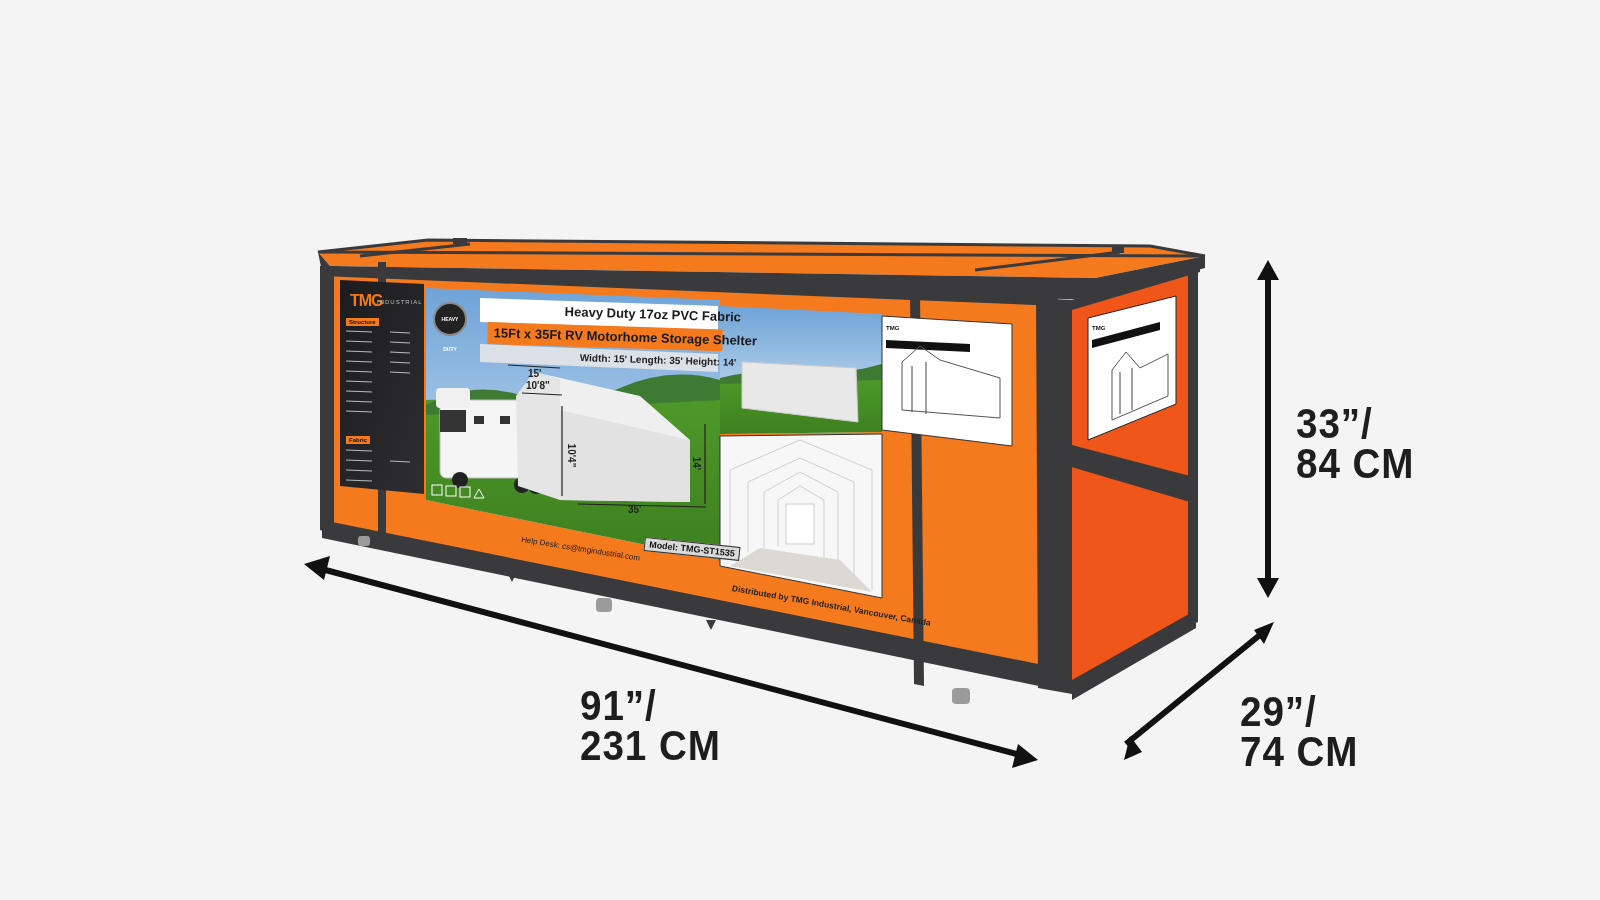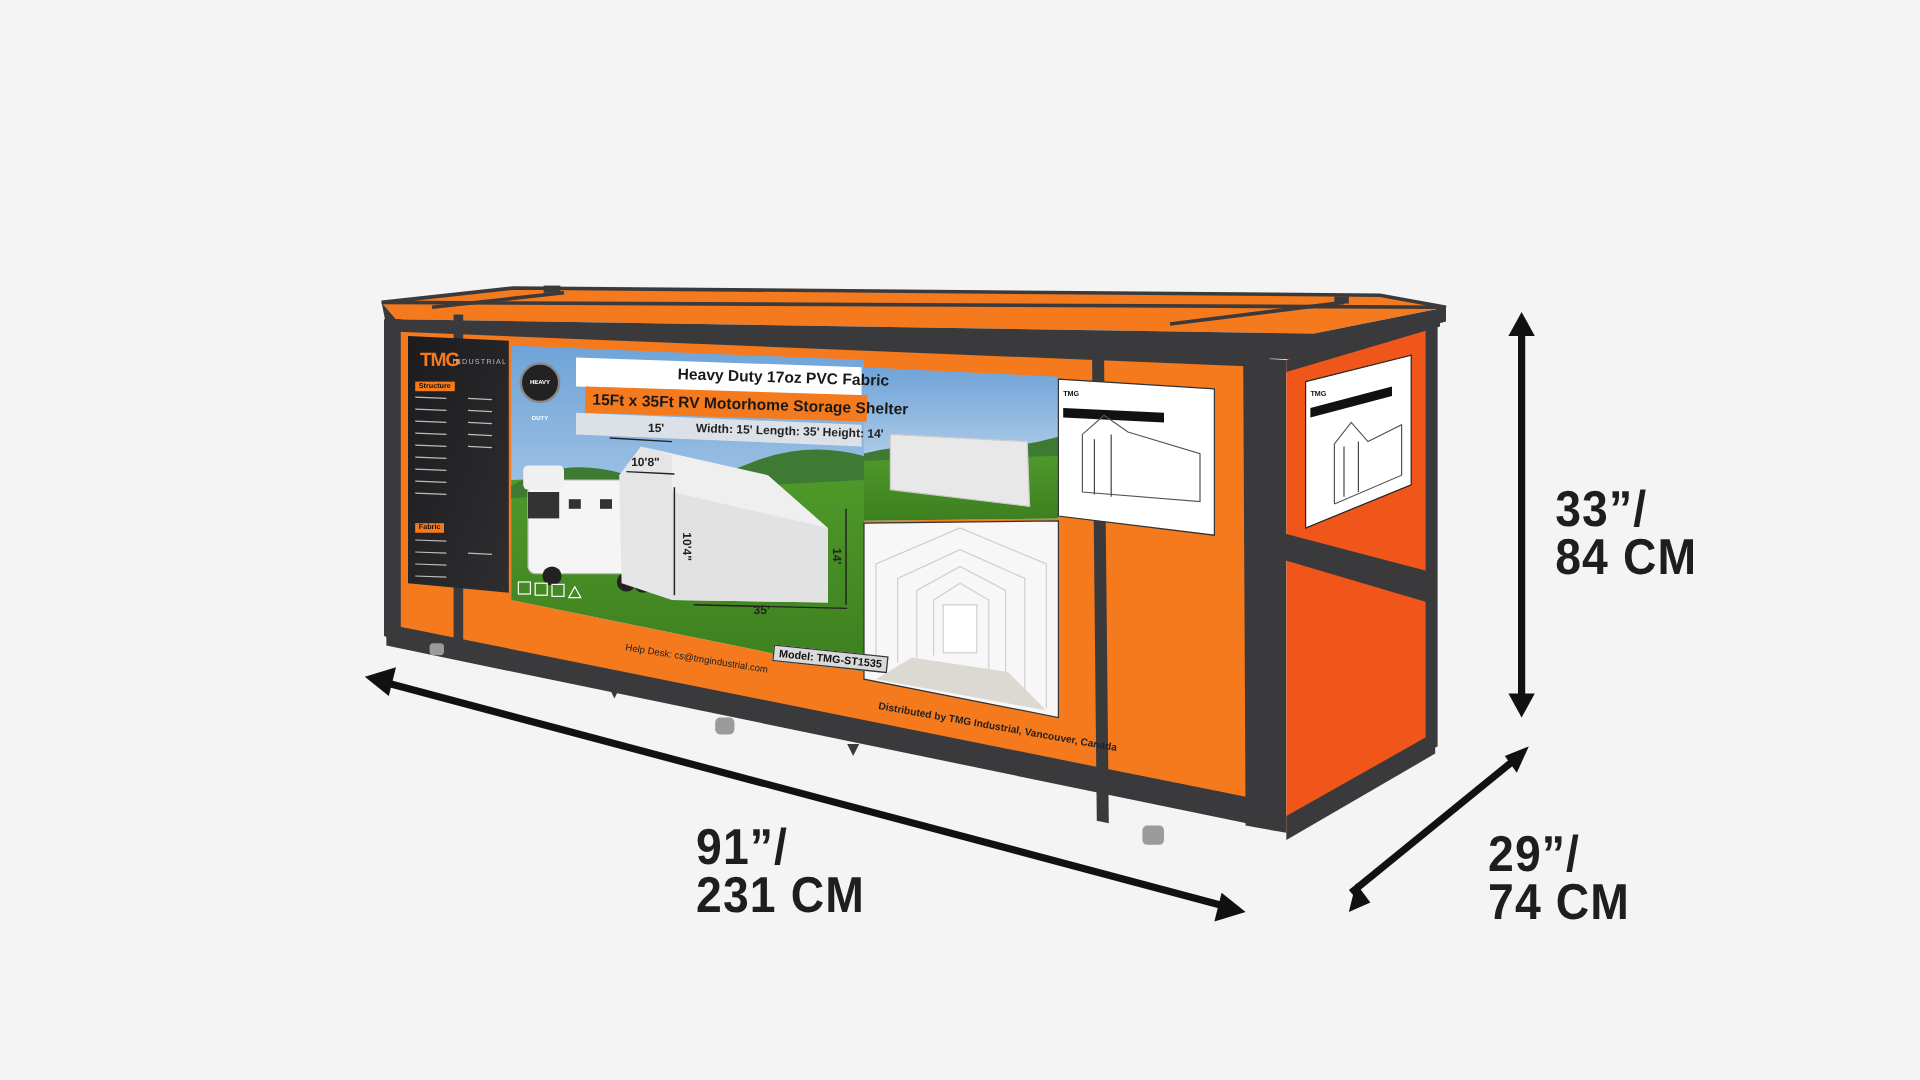--- a/index.html
+++ b/index.html
@@ -264,21 +264,21 @@
   <div class="brand">TMG</div>
   <div class="brand-sub">INDUSTRIAL</div>
   <div class="side-section" style="left:346px; top:318px;">Structure</div>
   <div class="side-section" style="left:346px; top:436px;">Fabric</div>
   <div class="badge">HEAVY DUTY</div>
 
   <div class="poster-title">Heavy Duty 17oz PVC Fabric</div>
   <div class="poster-banner">15Ft x 35Ft RV Motorhome Storage Shelter</div>
   <div class="poster-dims">Width: 15'  Length: 35'  Height: 14'</div>
 
-  <div class="meas" style="left:528px; top:352px;margin-left:12px;">15'</div>
+  <div class="meas" style="left:528px; top:368px;">15'</div>
   <div class="meas" style="left:526px; top:380px;">10'8"</div>
   <div class="meas" style="left:560px; top:450px; transform:rotate(90deg);">10'4"</div>
   <div class="meas" style="left:690px; top:458px; transform:rotate(90deg);">14'</div>
   <div class="meas" style="left:628px; top:504px;">35'</div>
 
   <div class="model-tag">Model: TMG-ST1535</div>
   <div class="poster-small helpdesk">Help Desk: cs@tmgindustrial.com</div>
   <div class="poster-small distributed">Distributed by TMG Industrial, Vancouver, Canada</div>
 
   <div class="dim-label dim-length">

